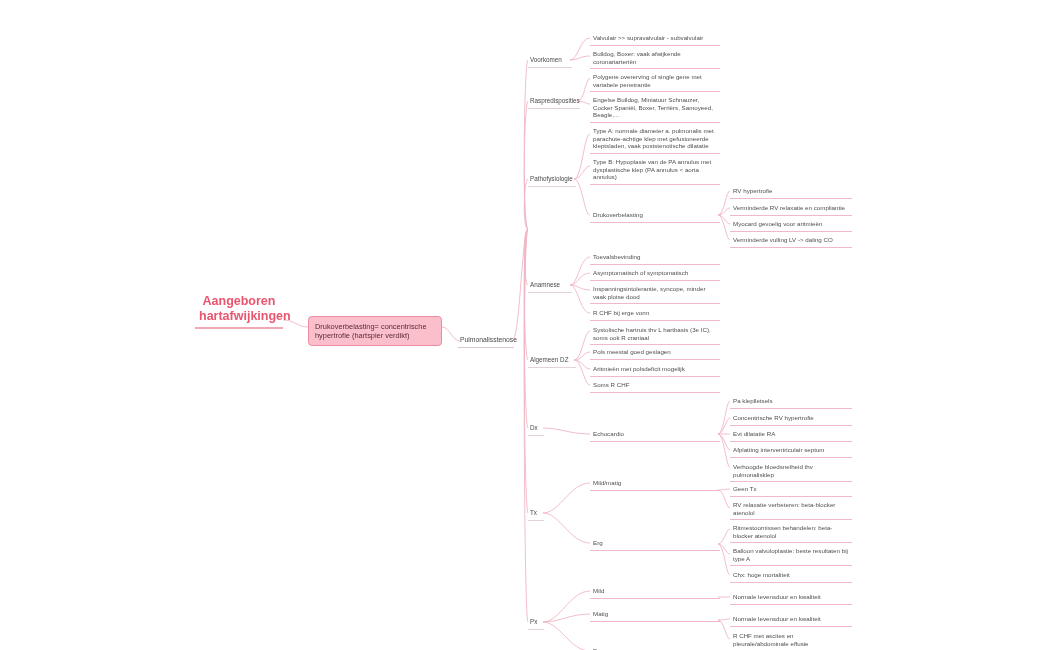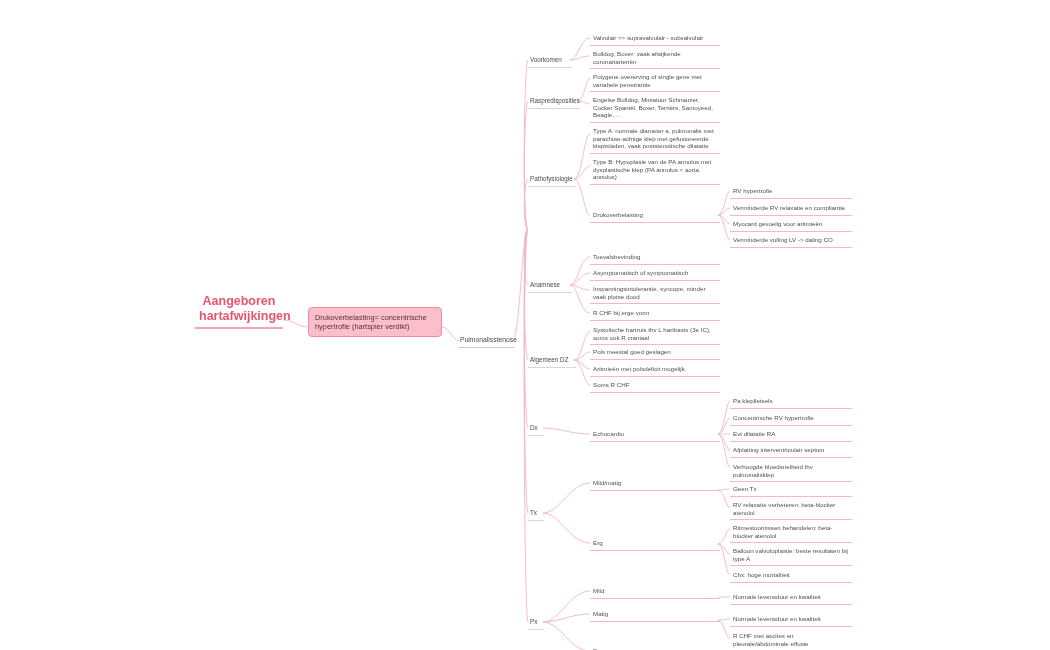--- a/index.html
+++ b/index.html
@@ -155,21 +155,21 @@
 
       <path d="M718,573 C724,573 726,573 730,573"></path>
       <path d="M718,596 C724,596 726,595 730,595"></path>
       <path d="M718,596 C724,596 726,615 730,615"></path>
       <path d="M718,630 C724,630 726,635 730,635"></path>
     </g>
   </svg>
 
   <div class="node root" style="left:195px; top:268px; width:88px;">Aangeboren hartafwijkingen</div>
 
-  <div class="node highlight" style="left:308px; top:283px; width:134px;">Drukoverbelasting= concentrische hypertrofie (hartspier verdikt)</div>
+  <div class="node highlight" style="left:308px; top:292px; width:134px;">Drukoverbelasting= concentrische hypertrofie (hartspier verdikt)</div>
 
   <div class="node plain-underline" style="left:458px; top:310px; width:56px;">Pulmonalisstenose</div>
 
   <div class="node branch" style="left:528px; top:30px; width:44px;">Voorkomen</div>
   <div class="node branch" style="left:528px; top:71px; width:52px;">Raspredisposities</div>
   <div class="node branch" style="left:528px; top:149px; width:48px;">Pathofysiologie</div>
   <div class="node branch" style="left:528px; top:255px; width:44px;">Anamnese</div>
   <div class="node branch" style="left:528px; top:330px; width:48px;">Algemeen DZ</div>
   <div class="node branch" style="left:528px; top:398px; width:16px;">Dx</div>
   <div class="node branch" style="left:528px; top:483px; width:16px;">Tx</div>

